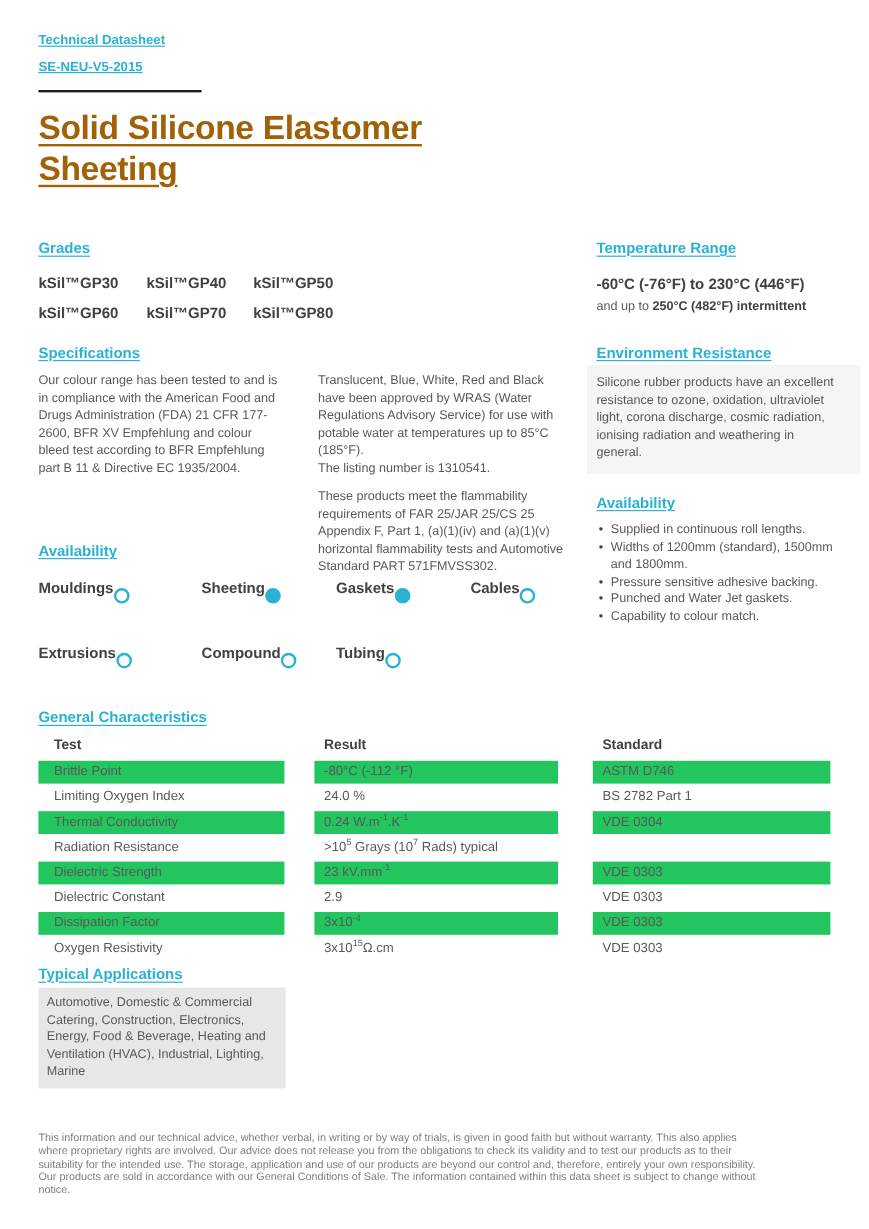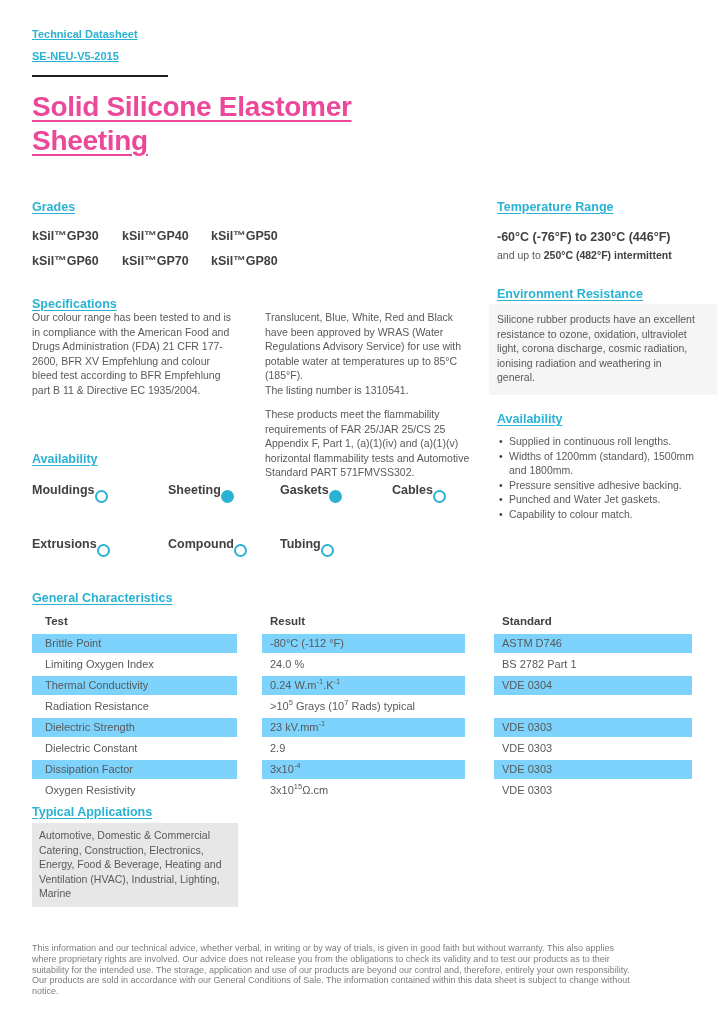--- a/index.html
+++ b/index.html
@@ -4,21 +4,21 @@
 <style>
   html,body{margin:0;padding:0;background:#ffffff;}
   .page{
     position:relative;width:724px;height:1024px;background:#ffffff;overflow:hidden;
     font-family:"Liberation Sans","DejaVu Sans",sans-serif;color:#58595b;
   }
   .abs{position:absolute;}
   .eyebrow{font-size:11px;font-weight:bold;color:#29b2d3;text-decoration:underline;}
   .rule{background:#231f20;height:2px;width:136px;}
   .doc-title{
-    font-size:28px;font-weight:bold;color:#ec4899;line-height:34px;letter-spacing:-0.3px;
+    font-size:28px;font-weight:bold;color:#a16207;line-height:34px;letter-spacing:-0.3px;
     text-decoration:underline;text-decoration-thickness:2px;text-underline-offset:4px;width:430px;
   }
   .sec-h{font-size:12.5px;font-weight:bold;color:#29b2d3;text-decoration:underline;text-underline-offset:2px;}
   .body-txt{font-size:10.5px;line-height:14.5px;color:#58595b;}
   .grades-grid{display:grid;grid-template-columns:90px 89px 110px;row-gap:11px;
     font-size:12.5px;font-weight:bold;color:#414042;}
   .temp1{font-size:12.5px;font-weight:bold;color:#414042;}
   .temp2{font-size:10.5px;color:#58595b;}
   .temp2 b{color:#414042;}
   .env-box{background:#f5f5f6;padding:8px 8px 10px 8px;box-sizing:border-box;}
@@ -34,21 +34,21 @@
   .mx-row .mx-cell:nth-child(2){left:136px;}
   .mx-row .mx-cell:nth-child(3){left:248px;}
   .mx-row .mx-cell:nth-child(4){left:360px;}
   .gc-table{width:660px;}
   .gc-hrow{position:relative;height:22px;font-size:11.5px;font-weight:bold;color:#414042;}
   .gc-row{position:relative;height:21px;font-size:11px;color:#58595b;}
   .gc-c{position:absolute;top:1px;height:19px;line-height:19px;box-sizing:border-box;white-space:nowrap;overflow:visible;}
   .gc-c1{left:0;width:205px;padding-left:13px;}
   .gc-c2{left:230px;width:203px;padding-left:8px;}
   .gc-c3{left:462px;width:198px;padding-left:8px;}
-  .gc-row.shaded .gc-c{background:#7dd3fc;}
+  .gc-row.shaded .gc-c{background:#22c55e;}
   .gc-c sup{font-size:7.5px;line-height:0;}
   .apps-box{background:#e7e7e7;width:206px;box-sizing:border-box;padding:5px 7px 6px 7px;
     font-size:10.5px;line-height:14.5px;color:#58595b;}
   .footer-txt{font-size:9px;line-height:10.8px;color:#7d7d7d;width:605px;}
 </style>
 </head>
 <body>
 
 <div class="page">
 
@@ -67,21 +67,21 @@
       <span>kSil™GP50</span>
       <span>kSil™GP60</span>
       <span>kSil™GP70</span>
       <span>kSil™GP80</span>
     </div>
 
   <div class="abs sec-h" style="left:497px;top:200px;">Temperature Range</div>
   <div class="abs temp1" style="left:497px;top:230px;">-60°C (-76°F) to 230°C (446°F)</div>
   <div class="abs temp2" style="left:497px;top:249px;"><span>and up to </span><b>250°C (482°F) intermittent</b></div>
 
-  <div class="abs sec-h" style="left:32px;top:297px;">Specifications</div>
+  <div class="abs sec-h" style="left:32px;top:287px;">Specifications</div>
   <div class="abs body-txt" style="left:32px;top:310px;width:205px;">Our colour range has been tested to and is in compliance with the American Food and Drugs Administration (FDA) 21 CFR 177-2600,  BFR XV Empfehlung and colour bleed test according to BFR Empfehlung part B 11 &amp; Directive EC 1935/2004.</div>
   <div class="abs" style="left:265px;top:310px;width:207px;">
     <div class="body-txt">Translucent, Blue, White, Red and Black have been approved by WRAS (Water Regulations Advisory Service) for use with potable water at temperatures up to 85°C (185°F).</div>
     <div class="body-txt">The listing number is 1310541.</div>
     <div class="body-txt" style="margin-top:10px;">These products meet the flammability requirements of FAR 25/JAR 25/CS 25 Appendix F, Part 1, (a)(1)(iv) and (a)(1)(v) horizontal flammability tests and Automotive Standard PART 571FMVSS302.</div>
   </div>
 
   <div class="abs sec-h" style="left:497px;top:287px;">Environment Resistance</div>
   <div class="abs env-box" style="left:489px;top:304px;width:228px;">
     <div class="body-txt" style="width:200px;">Silicone rubber products have an excellent resistance to ozone, oxidation, ultraviolet light, corona discharge, cosmic radiation, ionising radiation and weathering in general.</div>

